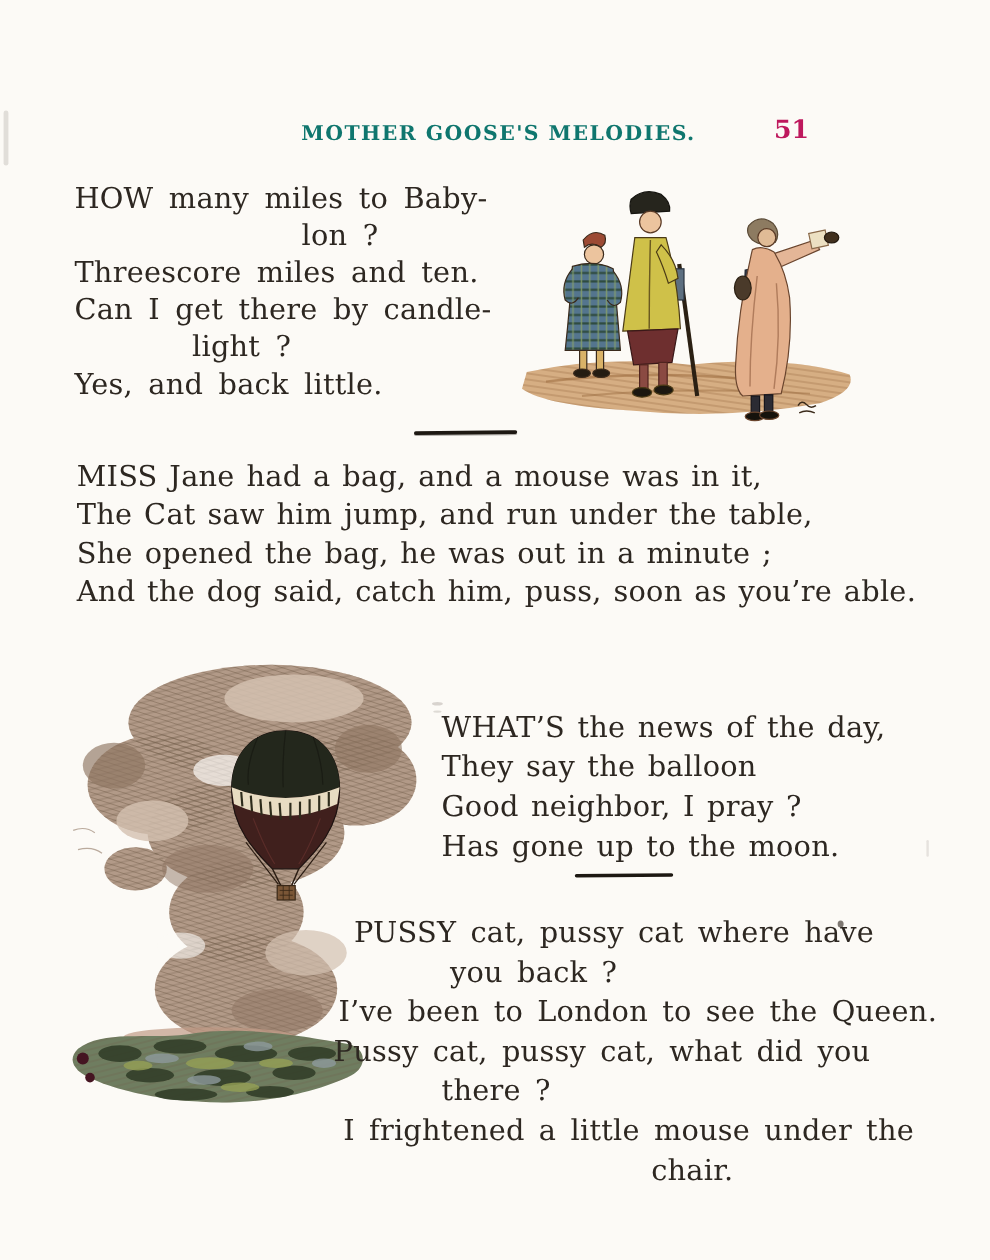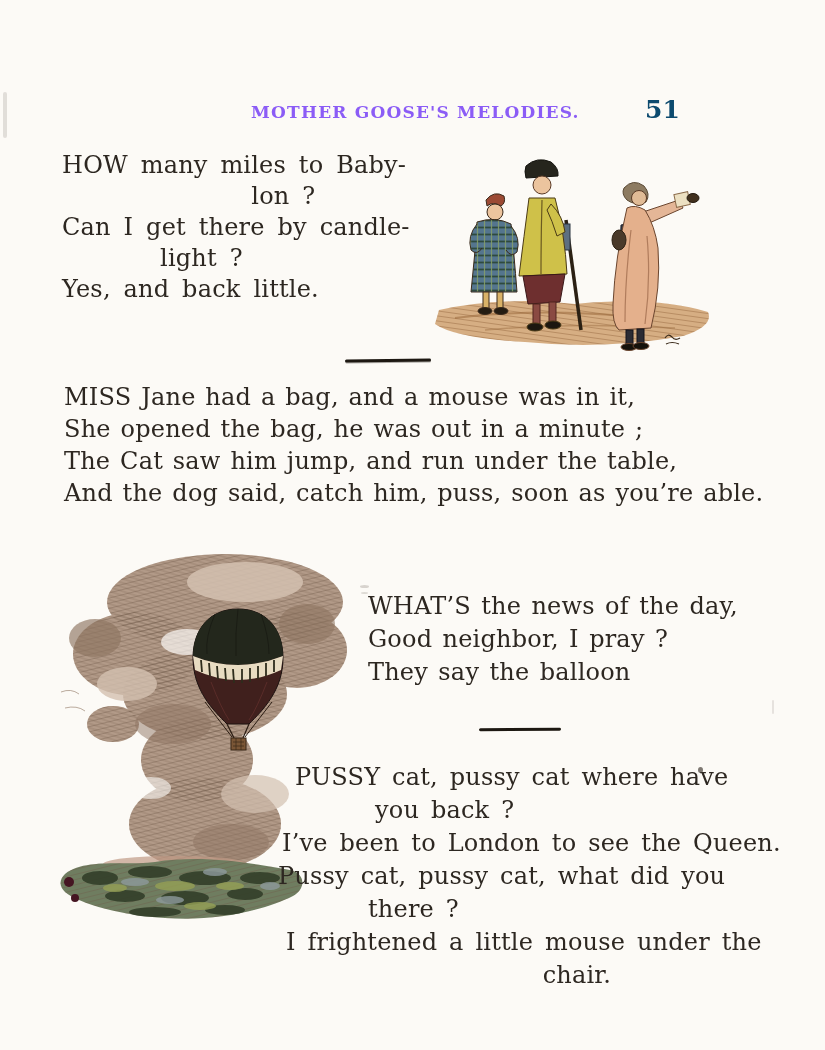--- a/index.html
+++ b/index.html
@@ -6,26 +6,26 @@
   html,body{margin:0;padding:0;}
   body{
     width:825px;height:1050px;position:relative;overflow:hidden;
     background:#fcfaf6;
     font-family:"DejaVu Serif","Liberation Serif",serif;
     color:#2d2721;
   }
   .page{position:absolute;inset:0;}
   .header-title{
     position:absolute;left:251px;top:102px;
-    font-size:17px;letter-spacing:1.2px;font-weight:600;color:#8b5cf6;
+    font-size:17px;letter-spacing:1.2px;font-weight:600;color:#0f766e;
     white-space:nowrap;
   }
   .page-number{
     position:absolute;left:645px;top:95px;
-    font-size:25px;font-weight:600;color:#0c4a6e;
+    font-size:21px;font-weight:600;color:#be185d;
   }
   .rhyme{position:absolute;white-space:nowrap;font-size:24px;letter-spacing:0.2px;}
   .rhyme .line{white-space:nowrap;}
   .rhyme-1{left:62px;top:150px;line-height:31px;word-spacing:5px;}
   .rhyme-2{left:64px;top:381px;line-height:32px;word-spacing:2px;}
   .rhyme-3{left:368px;top:590px;line-height:33px;word-spacing:2.5px;}
   .rhyme-4{left:278px;top:761px;line-height:33px;word-spacing:4px;}
   .ind-17{padding-left:17px;}
   .ind-95{padding-left:95px;text-align:center;}
   .ind-98{padding-left:98px;}
@@ -52,20 +52,21 @@
 <body>
 
 <div class="page">
 
   <div class="header-title">MOTHER GOOSE'S MELODIES.</div>
   <div class="page-number">51</div>
 
   <section class="rhyme rhyme-1">
     <div class="line">HOW many miles to Baby-</div>
     <div class="line ind-95">lon ?</div>
+    <div class="line">Threescore miles and ten.</div>
     <div class="line">Can I get there by candle-</div>
     <div class="line ind-98">light ?</div>
     <div class="line">Yes, and back little.</div>
   </section>
 
   <svg class="illo illo-figures" viewBox="0 0 295 218" role="img" aria-label="Hand-colored woodcut: a child in a blue plaid frock and a tall man in a yellow coat leaning on a staff listen to an old man in a long pink cloak who points the way to Babylon.">
     <defs>
       <pattern id="plaid" width="7" height="7" patternUnits="userSpaceOnUse">
         <rect width="7" height="7" fill="#54758e"></rect>
         <path d="M0,3.5 H7" stroke="#2e4a3e" stroke-width="1.8"></path>
@@ -127,22 +128,22 @@
       <ellipse cx="216" cy="206" rx="8" ry="3.5" fill="#15120c"></ellipse>
     </g>
 
     <path d="M240,198 q3,-5 7,-1 q3,4 8,1 m-14,6 q6,-3 13,0" stroke="#3a2a1a" stroke-width="1.2" fill="none"></path>
   </svg>
 
   <div class="divider divider-1"></div>
 
   <section class="rhyme rhyme-2">
     <div class="line">MISS Jane had a bag, and a mouse was in it,</div>
+    <div class="line">The Cat saw him jump, and run under the table,</div>
     <div class="line">She opened the bag, he was out in a minute ;</div>
-    <div class="line">The Cat saw him jump, and run under the table,</div>
     <div class="line">And the dog said, catch him, puss, soon as you’re able.</div>
   </section>
 
   <svg class="illo illo-balloon" viewBox="0 0 295 405" role="img" aria-label="Hand-colored woodcut: a striped gas balloon with a small hanging basket floats up through sepia clouds, high above a green landscape.">
     <defs>
       <pattern id="hatchA" width="4" height="4" patternUnits="userSpaceOnUse" patternTransform="rotate(18)">
         <path d="M0,2 H4" stroke="#7d6754" stroke-width="0.8" opacity="0.55"></path>
       </pattern>
       <pattern id="hatchB" width="5" height="5" patternUnits="userSpaceOnUse" patternTransform="rotate(-14)">
         <path d="M0,2.5 H5" stroke="#6e5946" stroke-width="0.8" opacity="0.45"></path>
@@ -224,22 +225,23 @@
         <ellipse cx="115" cy="358" rx="14" ry="4"></ellipse>
           <ellipse cx="215" cy="344" rx="10" ry="4"></ellipse>
       </g>
       <circle cx="14" cy="340" r="5" fill="#451522"></circle>
       <circle cx="20" cy="356" r="4" fill="#451522"></circle>
     </g>
   </svg>
 
   <section class="rhyme rhyme-3">
     <div class="line">WHAT’S the news of the day,</div>
+    <div class="line">They say the balloon</div>
     <div class="line">Good neighbor, I pray ?</div>
-    <div class="line">They say the balloon</div>
+    <div class="line">Has gone up to the moon.</div>
   </section>
 
   <div class="divider divider-2"></div>
 
   <section class="rhyme rhyme-4">
     <div class="line ind-17">PUSSY cat, pussy cat where have</div>
     <div class="line ind-97">you back ?</div>
     <div class="line ind-4">I’ve been to London to see the Queen.</div>
     <div class="line">Pussy cat, pussy cat, what did you</div>
     <div class="line ind-90">there ?</div>

